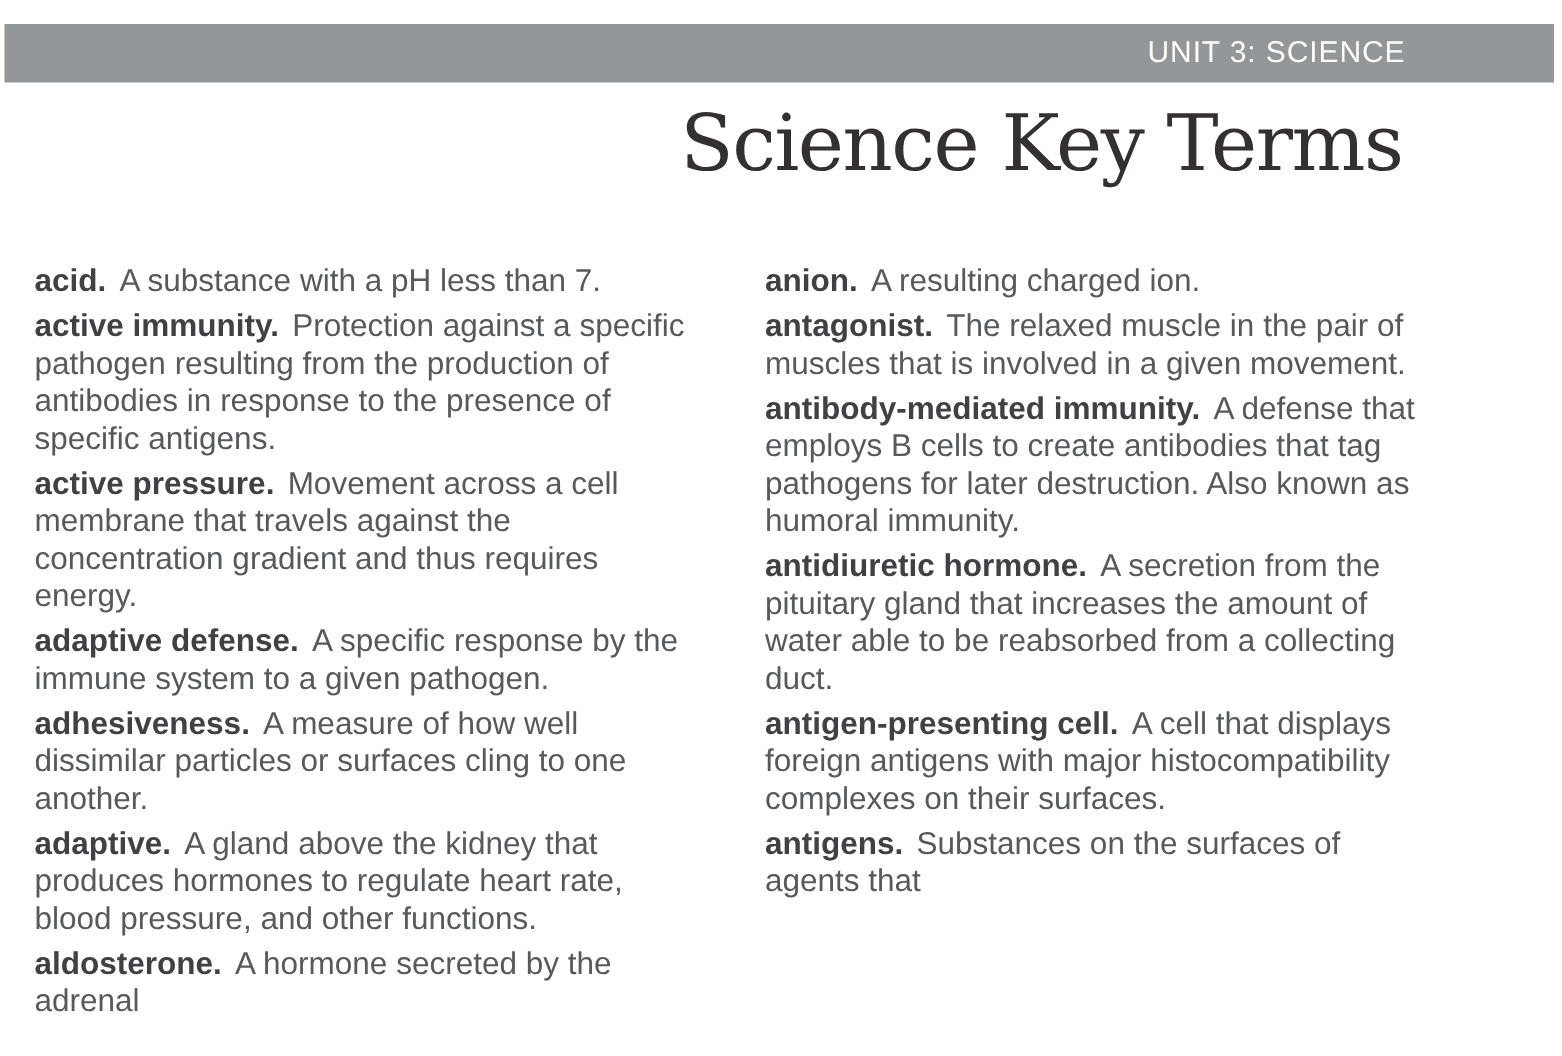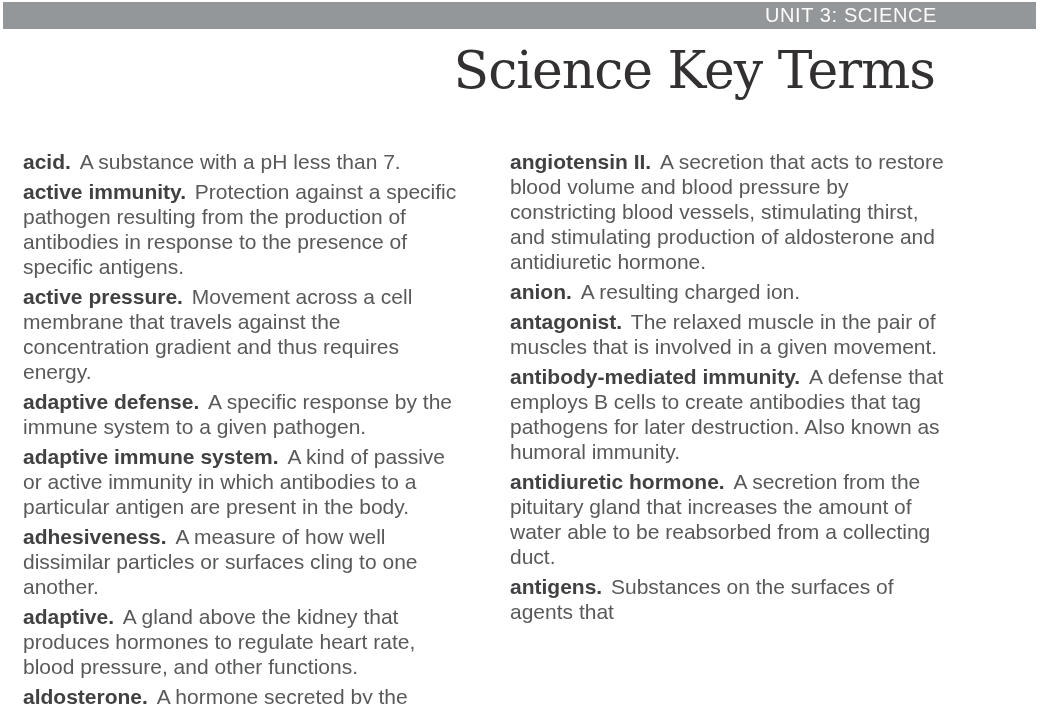--- a/index.html
+++ b/index.html
@@ -5,22 +5,22 @@
   html, body { margin: 0; padding: 0; }
   body {
     width: 1041px;
     height: 704px;
     background: #ffffff;
     overflow: hidden;
     position: relative;
     font-family: "Liberation Sans", sans-serif;
   }
   .unit-bar {
-    margin: 2px 5px 0 3px;
-    height: 27px;
+    margin: 16px 5px 0 3px;
+    height: 39px;
     background: #949799;
     display: flex;
     align-items: center;
     justify-content: flex-end;
     padding-right: 99px;
     box-sizing: border-box;
   }
   .unit-label {
     color: #fbfbfb;
     font-size: 20px;
@@ -63,26 +63,25 @@
 </header>
 
 <h1 class="page-title">Science Key Terms</h1>
 
 <main class="columns">
   <section class="col" id="col-left">
       <p class="entry"><b class="term">acid.</b><span class="def">A substance with a pH less than 7.</span></p>
       <p class="entry"><b class="term">active immunity.</b><span class="def">Protection against a specific pathogen resulting from the production of antibodies in response to the presence of specific antigens.</span></p>
       <p class="entry"><b class="term">active pressure.</b><span class="def">Movement across a cell membrane that travels against the concentration gradient and thus requires energy.</span></p>
       <p class="entry"><b class="term">adaptive defense.</b><span class="def">A specific response by the immune system to a given pathogen.</span></p>
-      <p class="entry"><b class="term">adaptive immune system.</b><span class="def">A kind of passive or active immunity in which antibodies to a particular antigen are present in the body.</span></p>
       <p class="entry"><b class="term">adhesiveness.</b><span class="def">A measure of how well dissimilar particles or surfaces cling to one another.</span></p>
       <p class="entry"><b class="term">adaptive.</b><span class="def">A gland above the kidney that produces hormones to regulate heart rate, blood pressure, and other functions.</span></p>
       <p class="entry"><b class="term">aldosterone.</b><span class="def">A hormone secreted by the adrenal</span></p>
     </section>
   <section class="col" id="col-right">
-      <p class="entry"><b class="term">angiotensin II.</b><span class="def">A secretion that acts to restore blood volume and blood pressure by constricting blood vessels, stimulating thirst, and stimulating production of aldosterone and antidiuretic hormone.</span></p>
       <p class="entry"><b class="term">anion.</b><span class="def">A resulting charged ion.</span></p>
       <p class="entry"><b class="term">antagonist.</b><span class="def">The relaxed muscle in the pair of muscles that is involved in a given movement.</span></p>
       <p class="entry"><b class="term">antibody-mediated immunity.</b><span class="def">A defense that employs B cells to create antibodies that tag pathogens for later destruction.  Also known as humoral immunity.</span></p>
       <p class="entry"><b class="term">antidiuretic hormone.</b><span class="def">A secretion from the pituitary gland that increases the amount of water able to be reabsorbed from a collecting duct.</span></p>
+      <p class="entry"><b class="term">antigen-presenting cell.</b><span class="def">A cell that displays foreign antigens with major histocompatibility complexes on their surfaces.</span></p>
       <p class="entry"><b class="term">antigens.</b><span class="def">Substances on the surfaces of agents that</span></p>
     </section>
 </main>
 
 </body></html>

